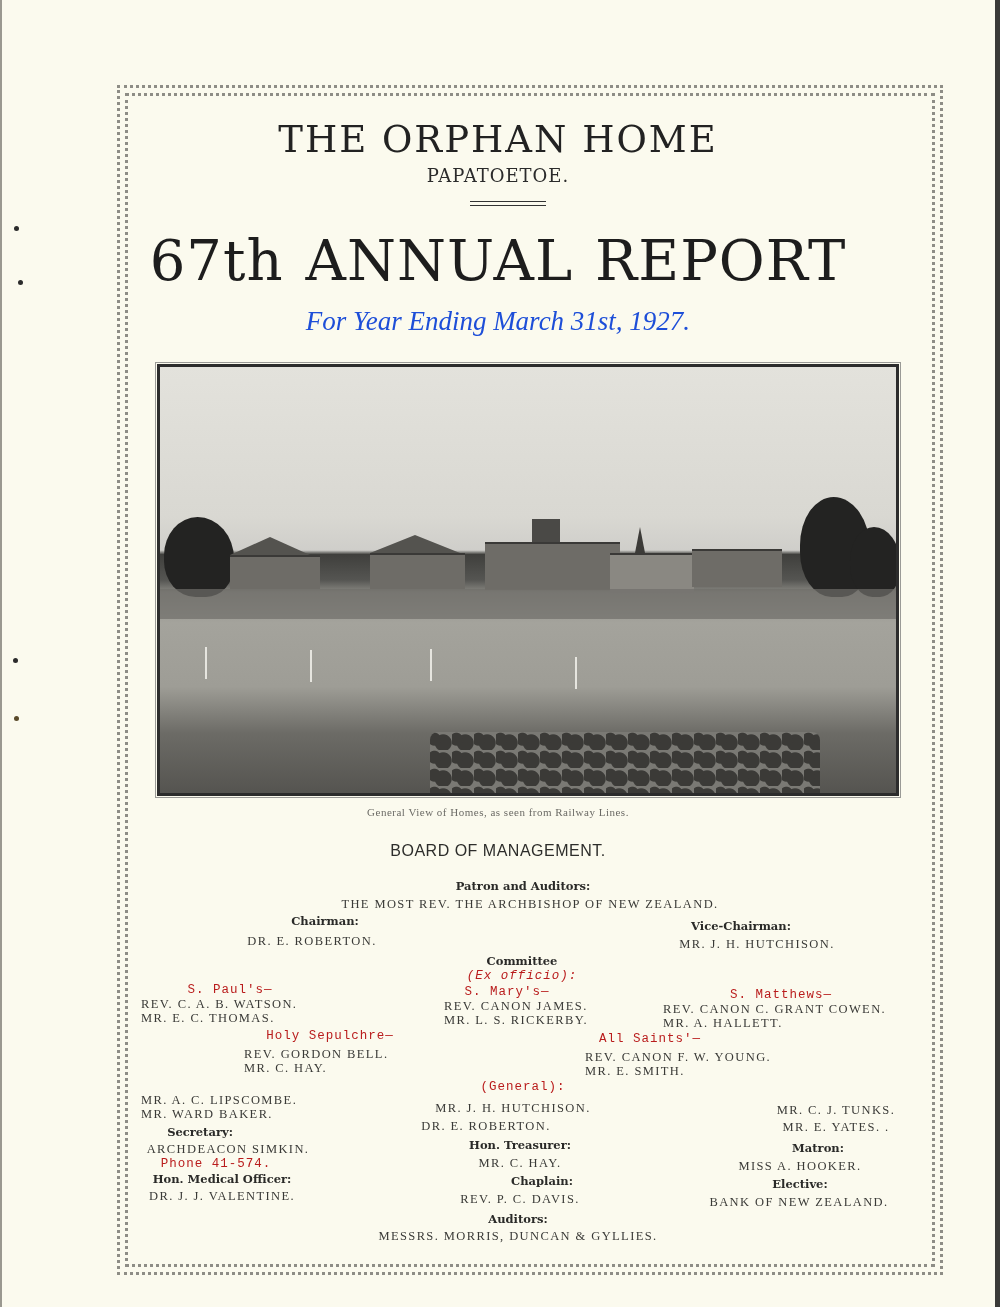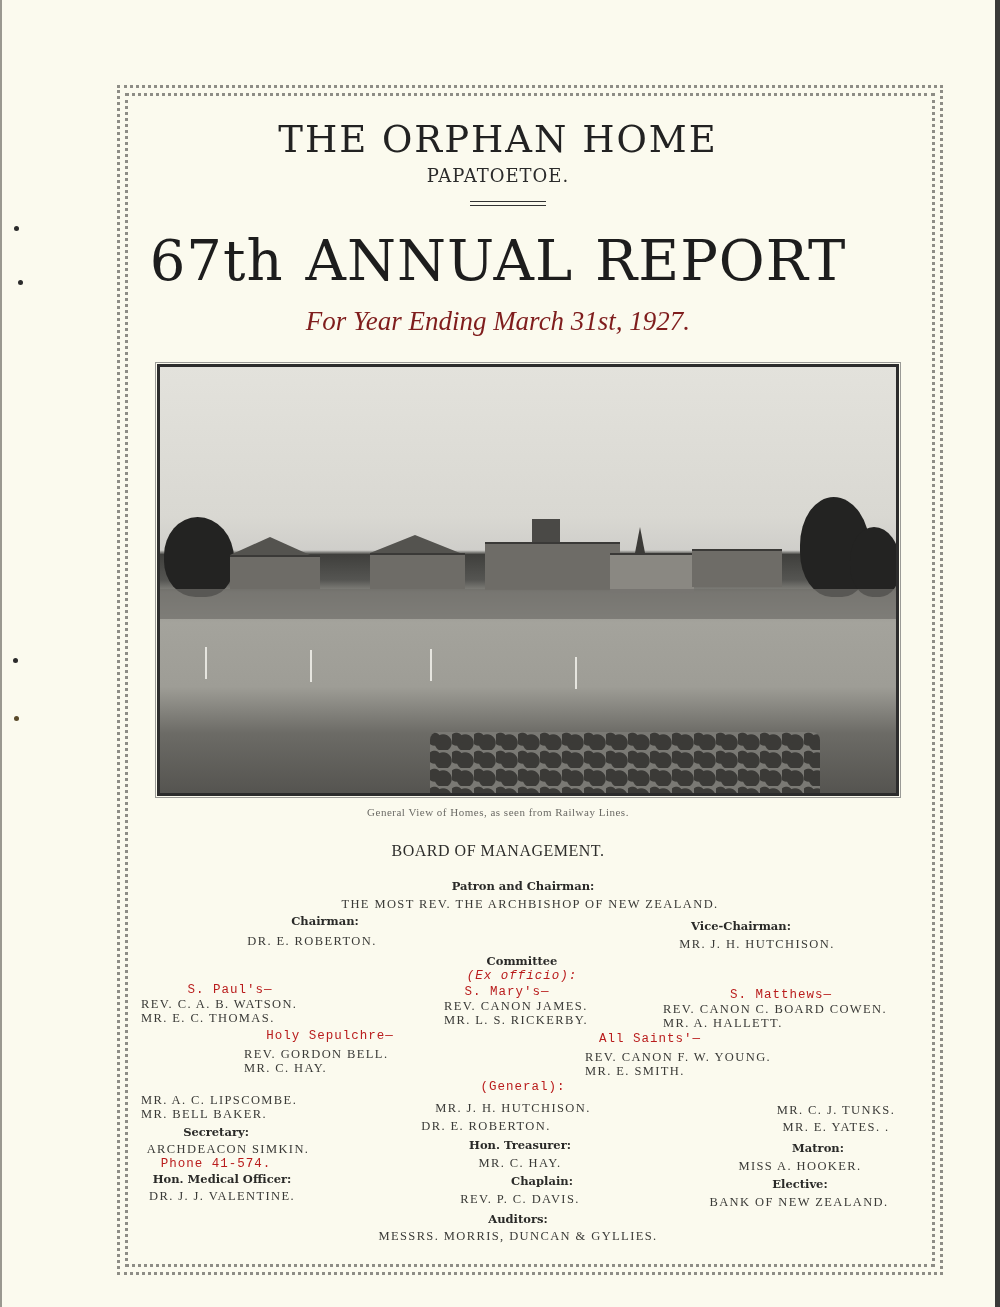--- a/index.html
+++ b/index.html
@@ -34,21 +34,21 @@
   }
   .rule {
     position:absolute; left:470px; top:201px; width:76px; height:3px;
     border-top:1.5px solid #333; border-bottom:1.5px solid #333;
   }
   .report {
     top:228px; font-family:"DejaVu Serif", serif; font-size:56px; letter-spacing:1px; color:#1d1d1d;
   }
   .report .gap { display:inline-block; width:22px; }
   .yearline {
-    top:306px; font-style:italic; font-size:27px; color:#7f1d1d;text-align:center;
+    top:306px; font-style:italic; font-size:27px; color:#1d4ed8;text-align:center;
   }
 
   .photo {
     position:absolute; left:157px; top:364px; width:742px; height:432px;
     box-sizing:border-box; border:3px solid #2c2c2c; outline:1px solid #9a9a96; outline-offset:1px;
     overflow:hidden;
     background:linear-gradient(#e3e2dc 0%, #d9d8d2 35%, #cfceca 43%, #3f3f3c 44%, #555552 50%, #8b8a84 53%, #a4a39c 60%, #9e9d96 75%, #6c6b66 86%, #555450 100%);
   }
   .photo .tree { position:absolute; background:#232322; border-radius:48% 52% 40% 45%; }
   .photo .bldg { position:absolute; background:#6e6c67; border-top:2px solid #3a3937; }
@@ -56,21 +56,21 @@
   .photo .tower { position:absolute; background:#4a4946; }
   .photo .spire { position:absolute; width:0; height:0; border-left:5px solid transparent; border-right:5px solid transparent; border-bottom:26px solid #3c3b38; }
   .photo .post { position:absolute; width:2px; height:32px; background:#e6e5df; }
   .photo .wall { position:absolute; left:270px; top:365px; width:390px; height:62px; background:radial-gradient(circle at 20% 40%, #3b3a37 0 6px, transparent 7px), radial-gradient(circle at 60% 60%, #3b3a37 0 8px, transparent 9px), #7a7974; background-size:22px 18px; border-radius:8px 8px 0 0; }
   .photo .hedge { position:absolute; left:0; top:222px; width:100%; height:30px; background:#6f6e69; opacity:.7; }
 
   .caption {
     top:806px; font-size:11px; letter-spacing:0.5px; color:#6b6a65; font-family:"Liberation Serif", serif;
   }
   .board {
-    top:842px; font-family:Liberation Serif, serif; font-size:16px; letter-spacing:0.5px; color:#2d2d2b;
+    top:842px; font-family:Liberation Sans, sans-serif; font-size:16px; letter-spacing:0.5px; color:#2d2d2b;
   }
 
   .lbl { position:absolute; font-family:"DejaVu Serif", serif; font-weight:bold; font-size:11.5px; color:#2a2a28; white-space:nowrap; }
   .nm { position:absolute; font-family:"Liberation Serif", serif; font-size:12.5px; letter-spacing:1.4px; color:#3a3a37; white-space:nowrap; }
   .par { position:absolute; font-family:Liberation Mono, monospace; font-size:12.5px; letter-spacing:1px; color:#b91c1c; white-space:nowrap; }
   .it { font-style:italic; }
   .c { transform:translateX(-50%); }
 </style>
 </head>
 <body>
@@ -110,60 +110,60 @@
   <div class="post" style="left:45px;top:280px"></div>
   <div class="post" style="left:150px;top:283px"></div>
   <div class="post" style="left:270px;top:282px"></div>
   <div class="post" style="left:415px;top:290px"></div>
   <div class="wall"></div>
 </div>
 
 <div class="center caption">General View of Homes, as seen from Railway Lines.</div>
 <div class="center board">BOARD OF MANAGEMENT.</div>
 
-<div class="lbl c" style="left:523px;top:879px">Patron and Chairman:</div>
+<div class="lbl c" style="left:523px;top:879px">Patron and Auditors:</div>
 <div class="nm c" style="left:530px;top:897px">THE MOST REV. THE ARCHBISHOP OF NEW ZEALAND.</div>
 
 <div class="lbl c" style="left:325px;top:914px">Chairman:</div>
 <div class="nm c" style="left:312px;top:934px">DR. E. ROBERTON.</div>
 <div class="lbl c" style="left:741px;top:919px">Vice-Chairman:</div>
 <div class="nm c" style="left:757px;top:937px">MR. J. H. HUTCHISON.</div>
 
 <div class="lbl c" style="left:522px;top:954px">Committee</div>
 <div class="par it c" style="left:522px;top:969px">(Ex officio):</div>
 
 <div class="par c" style="left:230px;top:983px">S. Paul's—</div>
 <div class="nm" style="left:141px;top:997px">REV. C. A. B. WATSON.</div>
 <div class="nm" style="left:141px;top:1011px">MR. E. C. THOMAS.</div>
 
 <div class="par c" style="left:507px;top:985px">S. Mary's—</div>
 <div class="nm" style="left:444px;top:999px">REV. CANON JAMES.</div>
 <div class="nm" style="left:444px;top:1013px">MR. L. S. RICKERBY.</div>
 
 <div class="par c" style="left:781px;top:988px">S. Matthews—</div>
-<div class="nm" style="left:663px;top:1002px">REV. CANON C. BOARD COWEN.</div>
+<div class="nm" style="left:663px;top:1002px">REV. CANON C. GRANT COWEN.</div>
 <div class="nm" style="left:663px;top:1016px">MR. A. HALLETT.</div>
 
 <div class="par c" style="left:330px;top:1029px">Holy Sepulchre—</div>
 <div class="nm" style="left:244px;top:1047px">REV. GORDON BELL.</div>
 <div class="nm" style="left:244px;top:1061px">MR. C. HAY.</div>
 
 <div class="par c" style="left:650px;top:1032px">All Saints'—</div>
 <div class="nm" style="left:585px;top:1050px">REV. CANON F. W. YOUNG.</div>
 <div class="nm" style="left:585px;top:1064px">MR. E. SMITH.</div>
 
 <div class="par c" style="left:523px;top:1080px">(General):</div>
 <div class="nm" style="left:141px;top:1093px">MR. A. C. LIPSCOMBE.</div>
-<div class="nm" style="left:141px;top:1107px">MR. BELL BAKER.</div>
+<div class="nm" style="left:141px;top:1107px">MR. WARD BAKER.</div>
 <div class="nm c" style="left:513px;top:1101px">MR. J. H. HUTCHISON.</div>
 <div class="nm c" style="left:486px;top:1119px">DR. E. ROBERTON.</div>
 <div class="nm c" style="left:836px;top:1103px">MR. C. J. TUNKS.</div>
 <div class="nm c" style="left:836px;top:1120px">MR. E. YATES. .</div>
 
-<div class="lbl c" style="left:216px;top:1125px">Secretary:</div>
+<div class="lbl c" style="left:200px;top:1125px">Secretary:</div>
 <div class="nm c" style="left:228px;top:1142px">ARCHDEACON SIMKIN.</div>
 <div class="par c" style="left:216px;top:1157px">Phone 41-574.</div>
 
 <div class="lbl c" style="left:520px;top:1138px">Hon. Treasurer:</div>
 <div class="nm c" style="left:520px;top:1156px">MR. C. HAY.</div>
 
 <div class="lbl c" style="left:818px;top:1141px">Matron:</div>
 <div class="nm c" style="left:800px;top:1159px">MISS A. HOOKER.</div>
 
 <div class="lbl c" style="left:222px;top:1172px">Hon. Medical Officer:</div>

